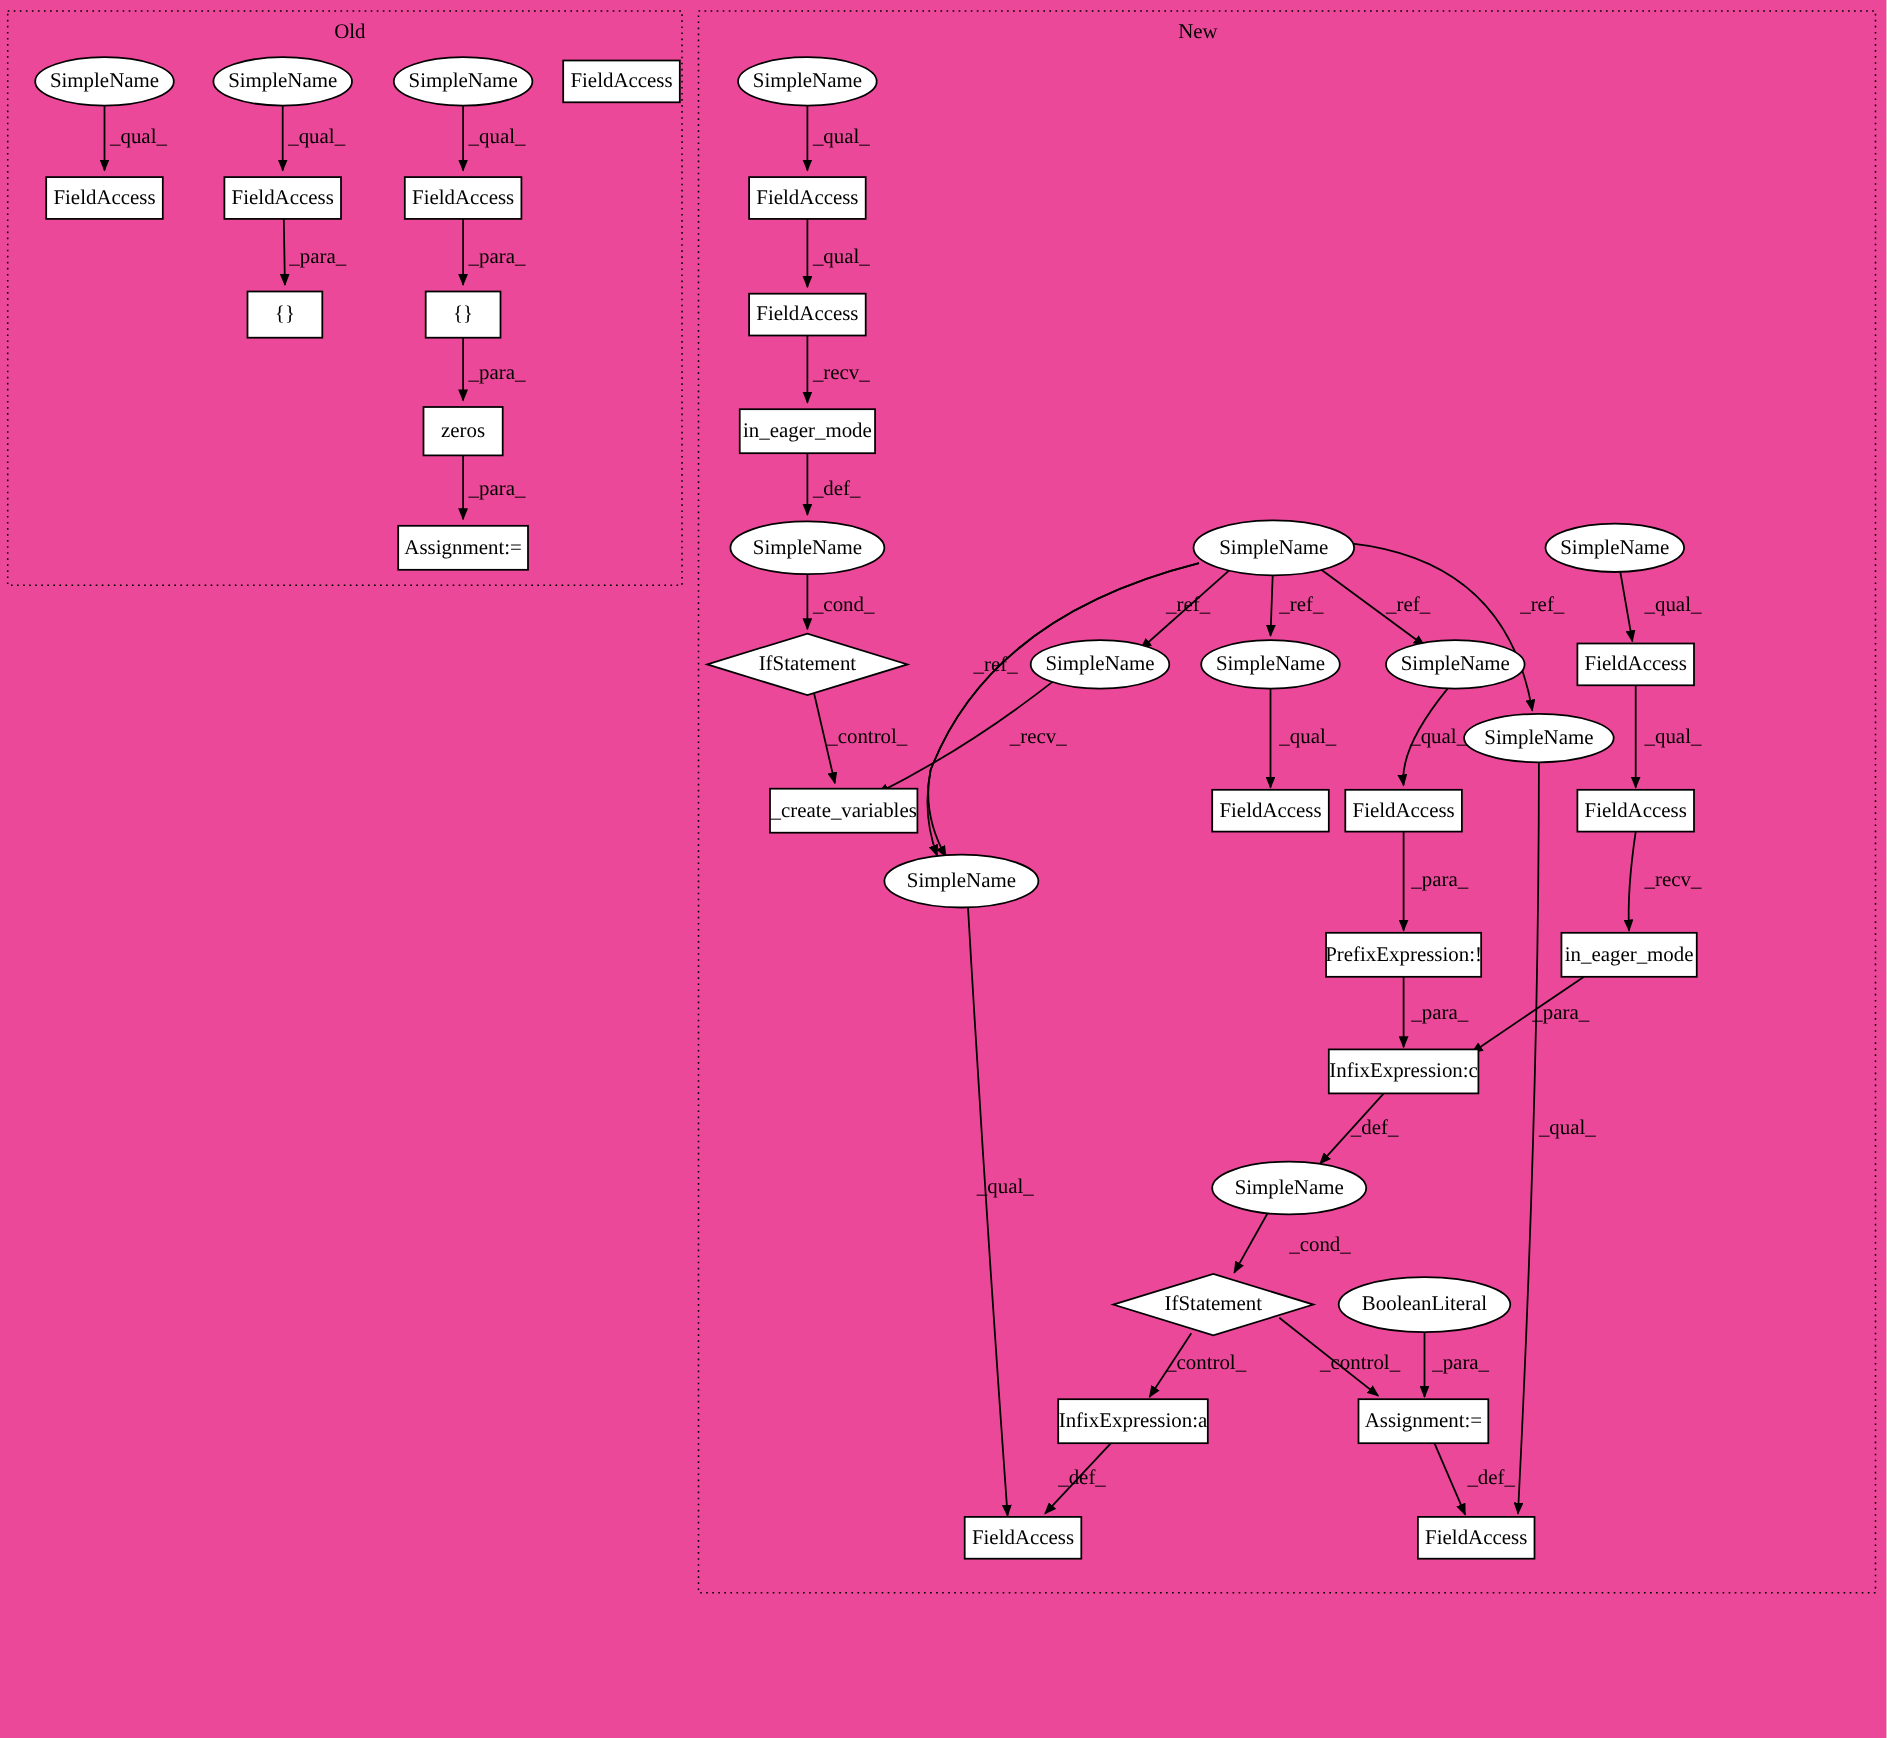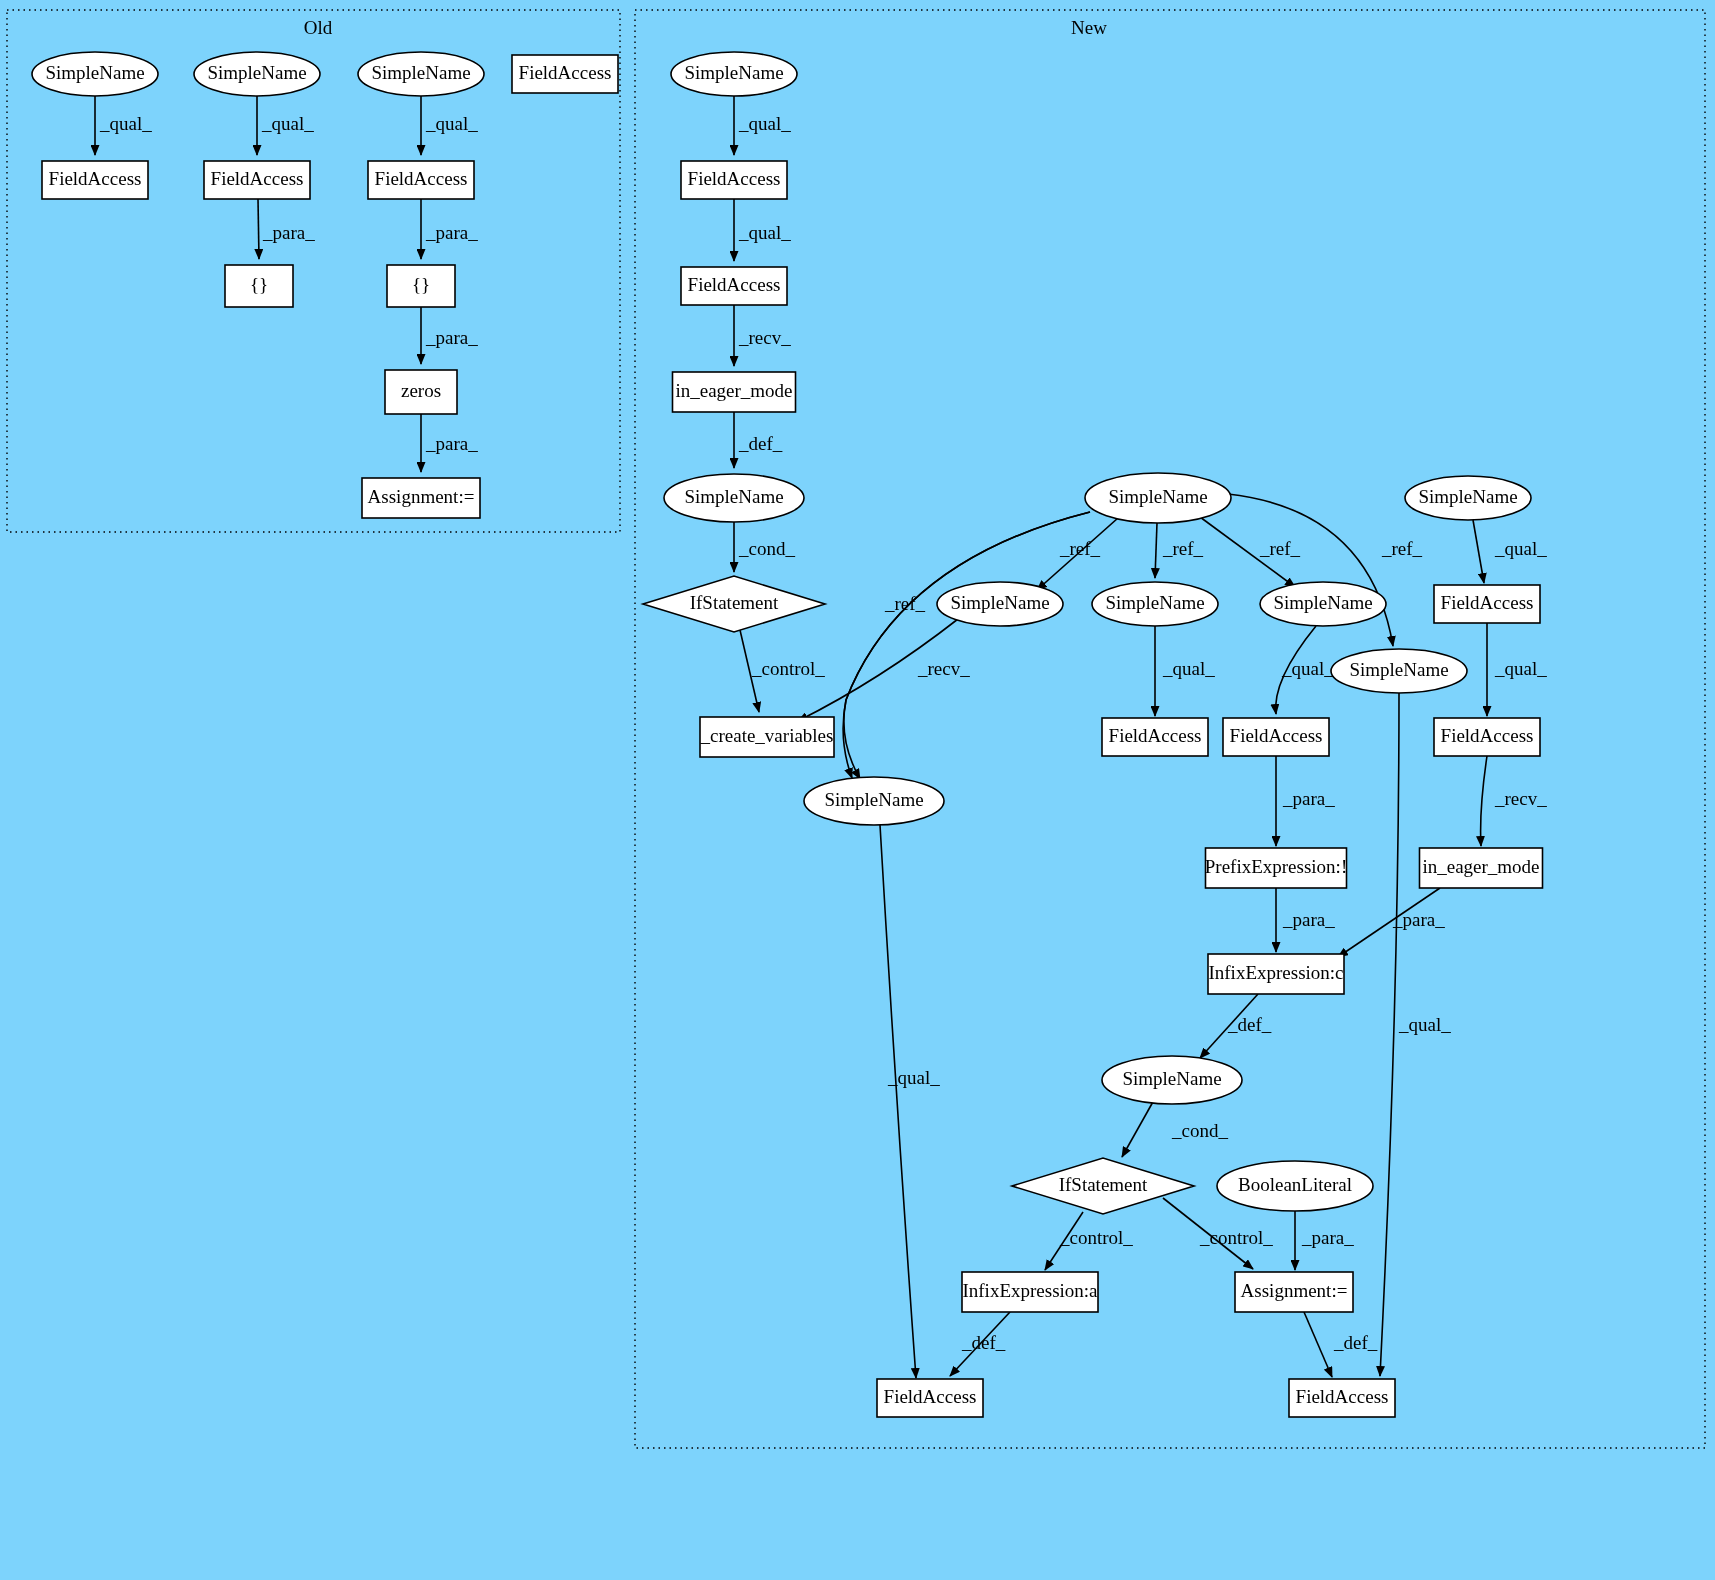--- a/index.html
+++ b/index.html
@@ -1,17 +1,17 @@
 <!DOCTYPE html>
 <html><head>
 <meta charset="utf-8">
 <style>
   html,body{margin:0;padding:0;background:#ffffff;}
   body{font-family:"Liberation Serif","DejaVu Serif",serif;}
-  #stage{position:relative;width:1715px;height:1580px;background:#7dd3fc;overflow:hidden;}
+  #stage{position:relative;width:1715px;height:1580px;background:#ec4899;overflow:hidden;}
   svg{display:block;}
   .nodetext{font-family:"Liberation Serif","DejaVu Serif",serif;font-size:19px;fill:#000;
             text-anchor:middle;dominant-baseline:middle;}
   .edgelabel{font-family:"Liberation Serif","DejaVu Serif",serif;font-size:19px;fill:#000;
              text-anchor:start;dominant-baseline:middle;}
   .clusterlabel{font-family:"Liberation Serif","DejaVu Serif",serif;font-size:19px;fill:#000;
                 text-anchor:middle;dominant-baseline:middle;}
   .shape{fill:#ffffff;stroke:#000000;stroke-width:1.6;}
   .edge{fill:none;stroke:#000000;stroke-width:1.6;}
   .cluster{fill:none;stroke:#000000;stroke-width:1.4;stroke-dasharray:1.5 4;}

